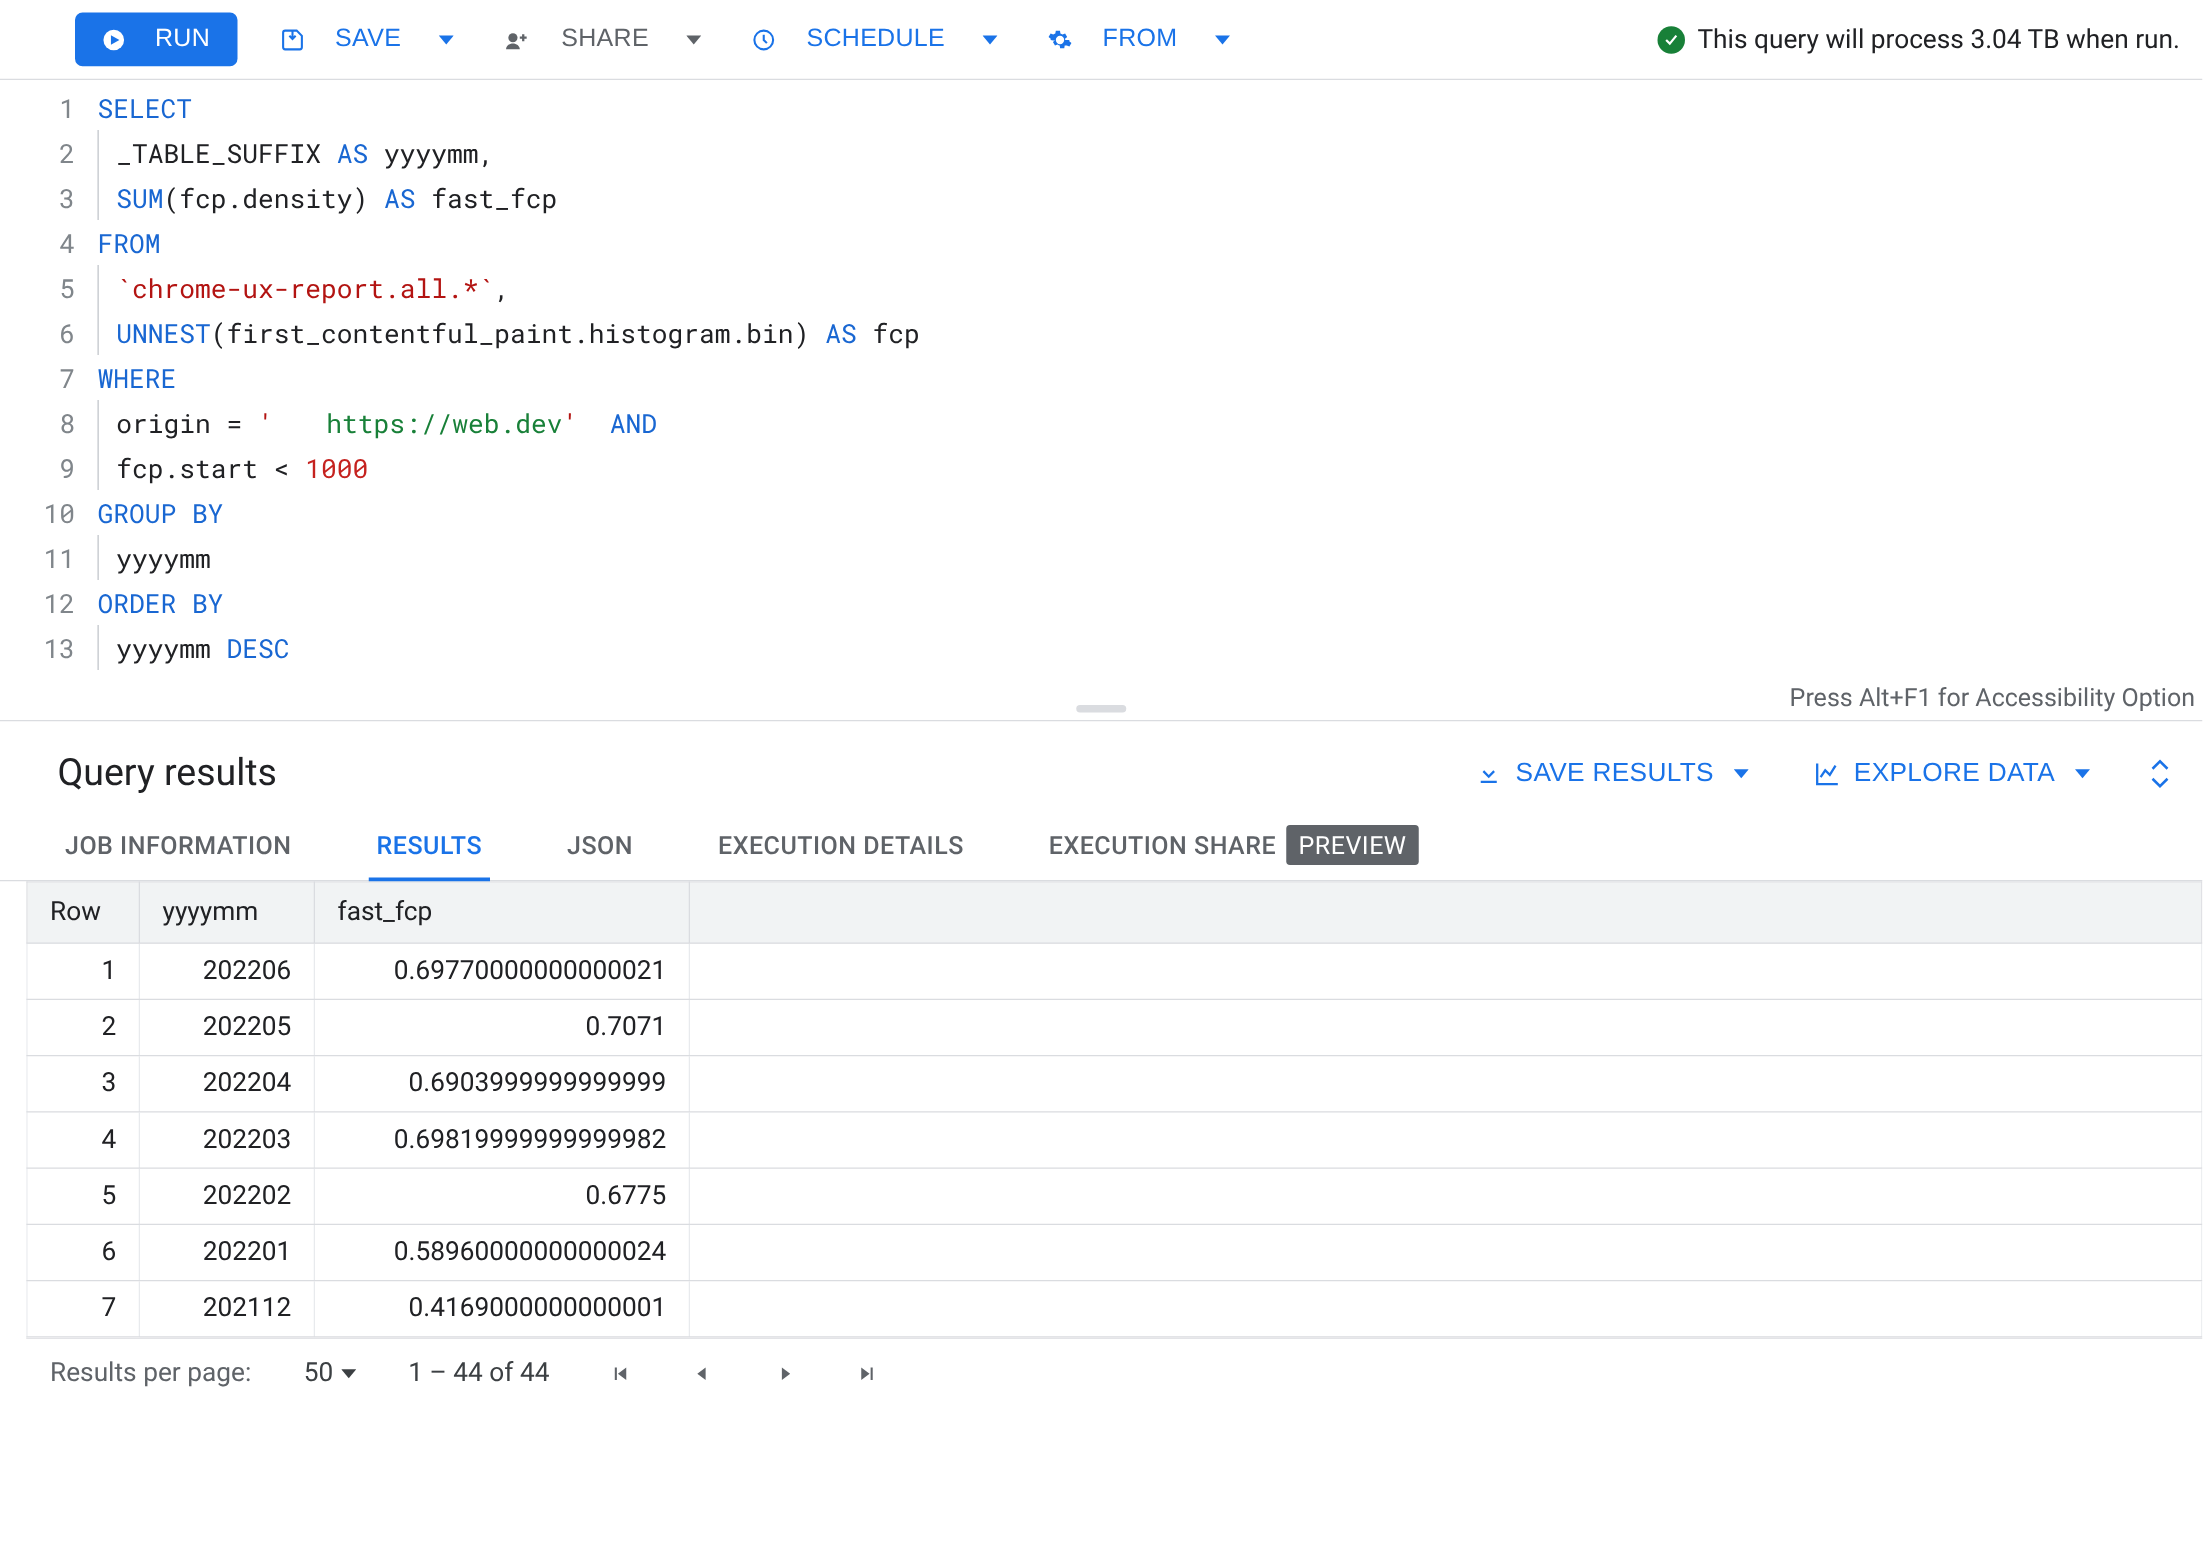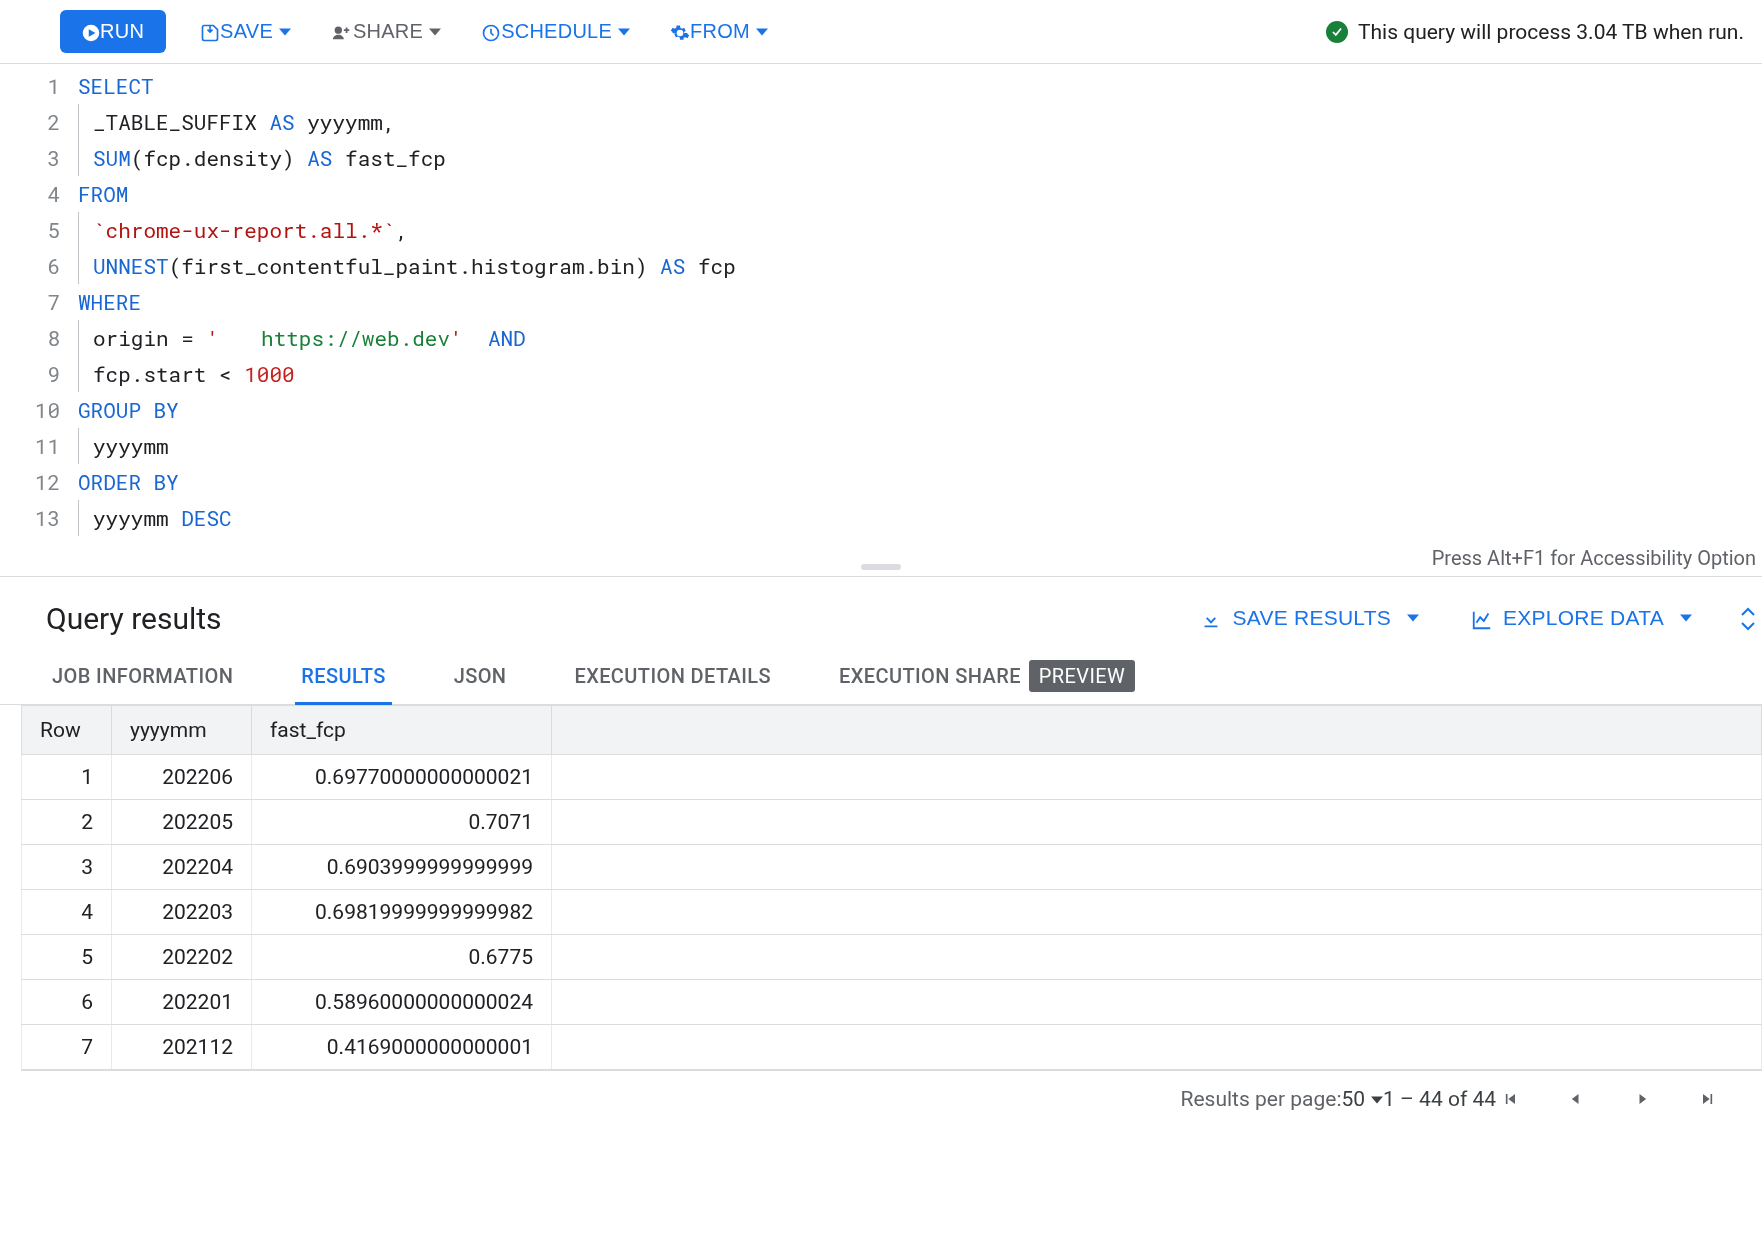--- a/index.html
+++ b/index.html
@@ -12,21 +12,21 @@
     --code-str:#b31412;
     --code-str2:#188038;
     --code-num:#c5221f;
     --code-link:#1e8e3e;
   }
   *{box-sizing:border-box;}
   html,body{margin:0;padding:0;font-family:"Google Sans",Roboto,Arial,sans-serif;font-size:18px;color:#202124;background:#fff;}
   .root{width:1762px;margin:0 auto;}
   
   .toolbar{display:flex;align-items:center;gap:28px;padding:10px 18px 10px 60px;border-bottom:1px solid var(--grey-border);}
-  .btn{display:inline-flex;align-items:center;gap:0;font-weight:500;letter-spacing:.25px;font-size:20px;cursor:pointer;border:none;background:none;}
+  .btn{display:inline-flex;align-items:center;gap:24px;font-weight:500;letter-spacing:.25px;font-size:20px;cursor:pointer;border:none;background:none;}
   .btn-run{background:var(--blue);color:#fff;padding:10px 22px;border-radius:6px;}
   .btn-link{color:var(--blue);padding:8px 6px;}
   .btn-grey{color:var(--grey-text);padding:8px 6px;}
   .caret{display:inline-block;margin-left:6px;}
   .caret svg{display:block;}
   .toolbar-spacer{flex:1;}
   .status{display:flex;align-items:center;gap:10px;color:#202124;font-size:21px;}
   .status-icon{width:22px;height:22px;border-radius:50%;background:#188038;display:flex;align-items:center;justify-content:center;color:#fff;}
   
   .editor{padding:4px 0 6px 0;font-family:"Roboto Mono",Menlo,Consolas,monospace;font-size:21px;line-height:36px;}
@@ -34,41 +34,41 @@
   .gutter{width:78px;text-align:right;padding-right:18px;color:#80868b;user-select:none;}
   .code{white-space:pre;position:relative;}
   .indent-guide{display:inline-block;border-left:1px solid #c0c4c9;padding-left:14px;margin-left:0;height:36px;vertical-align:top;}
   .kw{color:var(--code-kw);}
   .str{color:var(--code-str);}
   .strg{color:var(--code-str2);text-decoration-color:#1e8e3e;margin-left:42px;}
   .num{color:var(--code-num);}
   .editor-footer{display:flex;justify-content:flex-end;align-items:flex-start;padding:0 6px 6px 0;color:var(--grey-text);font-size:20px;border-bottom:1px solid var(--grey-border);margin-top:4px;position:relative;}
   .drag-handle{position:absolute;left:50%;transform:translateX(-50%);width:40px;height:6px;border-radius:3px;background:#dadce0;bottom:6px;}
   
-  .results-hdr{display:flex;align-items:center;padding:24px 4px 14px 46px;}
+  .results-hdr{display:flex;align-items:center;padding:24px 24px 14px 46px;}
   .results-title{font-size:30px;font-weight:400;color:#202124;}
   .results-hdr .spacer{flex:1;}
   .hdr-btn{display:inline-flex;align-items:center;gap:10px;color:var(--blue);font-weight:500;font-size:21px;letter-spacing:.25px;cursor:pointer;background:none;border:none;margin-left:40px;}
   .expand-toggle{margin-left:40px;cursor:pointer;}
   
   .tabs{display:flex;gap:56px;padding:0 46px;border-bottom:1px solid var(--grey-border);}
   .tab{padding:14px 6px 16px 6px;font-size:20px;font-weight:500;letter-spacing:.4px;color:var(--grey-text);cursor:pointer;position:relative;text-align:center;}
   .tab.active{color:var(--blue);}
   .tab.active::after{content:"";position:absolute;left:0;right:0;bottom:-1px;height:3px;background:var(--blue);}
   .badge{background:#5f6368;color:#ffffff;font-size:20px;padding:4px 10px;border-radius:3px;margin-left:8px;font-weight:400;}
   
   table.results{border-collapse:collapse;width:100%;font-size:21px;}
   table.results th{background:var(--grey-light);text-align:left;font-weight:400;color:#202124;padding:12px 18px;border:1px solid var(--grey-border);}
   table.results td{padding:10px 18px;border:1px solid var(--grey-border);border-left:1px solid #e8eaed;border-right:1px solid #e8eaed;}
   table.results td.row-idx{text-align:right;color:#202124;background:#fff;}
   table.results td.num-cell{text-align:right;font-variant-numeric:tabular-nums;}
   table.results th.row-h{text-align:left;}
   .table-wrap{overflow:auto;border-bottom:1px solid var(--grey-border);margin-left:21px;}
   
-  .pager{display:flex;align-items:center;justify-content:flex-end;padding:14px 40px;font-size:21px;color:#3c4043;}
+  .pager{display:flex;align-items:center;justify-content:flex-start;gap:42px;padding:14px 40px;font-size:21px;color:#3c4043;}
   .pager .lbl{color:var(--grey-text);}
   .pager .sel{display:inline-flex;align-items:center;gap:6px;}
   .pager .nav{display:inline-flex;gap:38px;}
   .pager .nav button{background:none;border:none;cursor:pointer;color:#5f6368;padding:4px;}
   svg{display:inline-block;vertical-align:middle;}
 </style>
 </head>
 <body>
 
 <div class="root">

